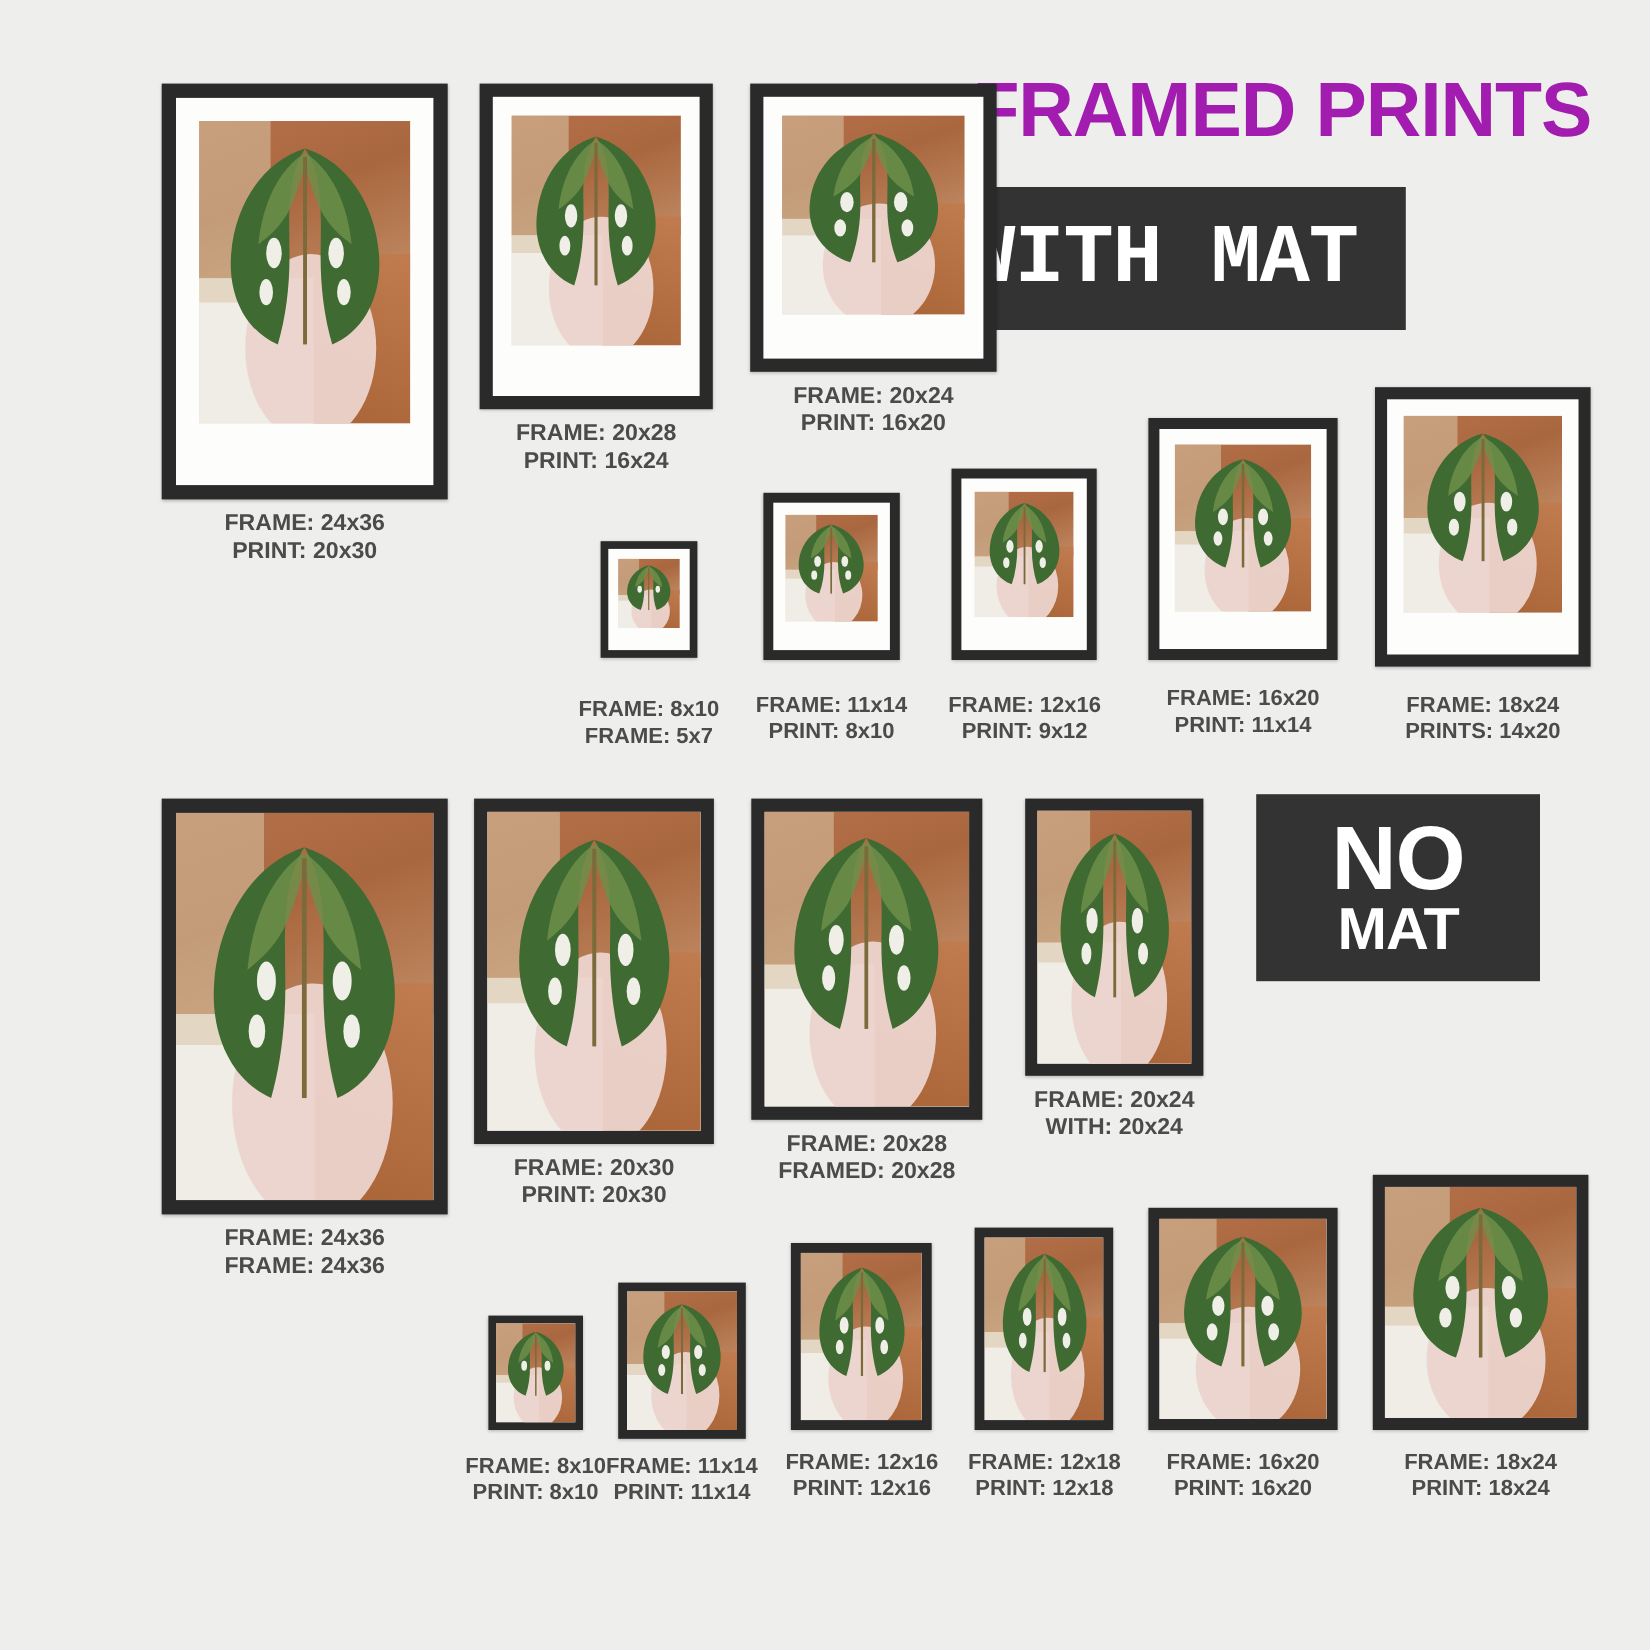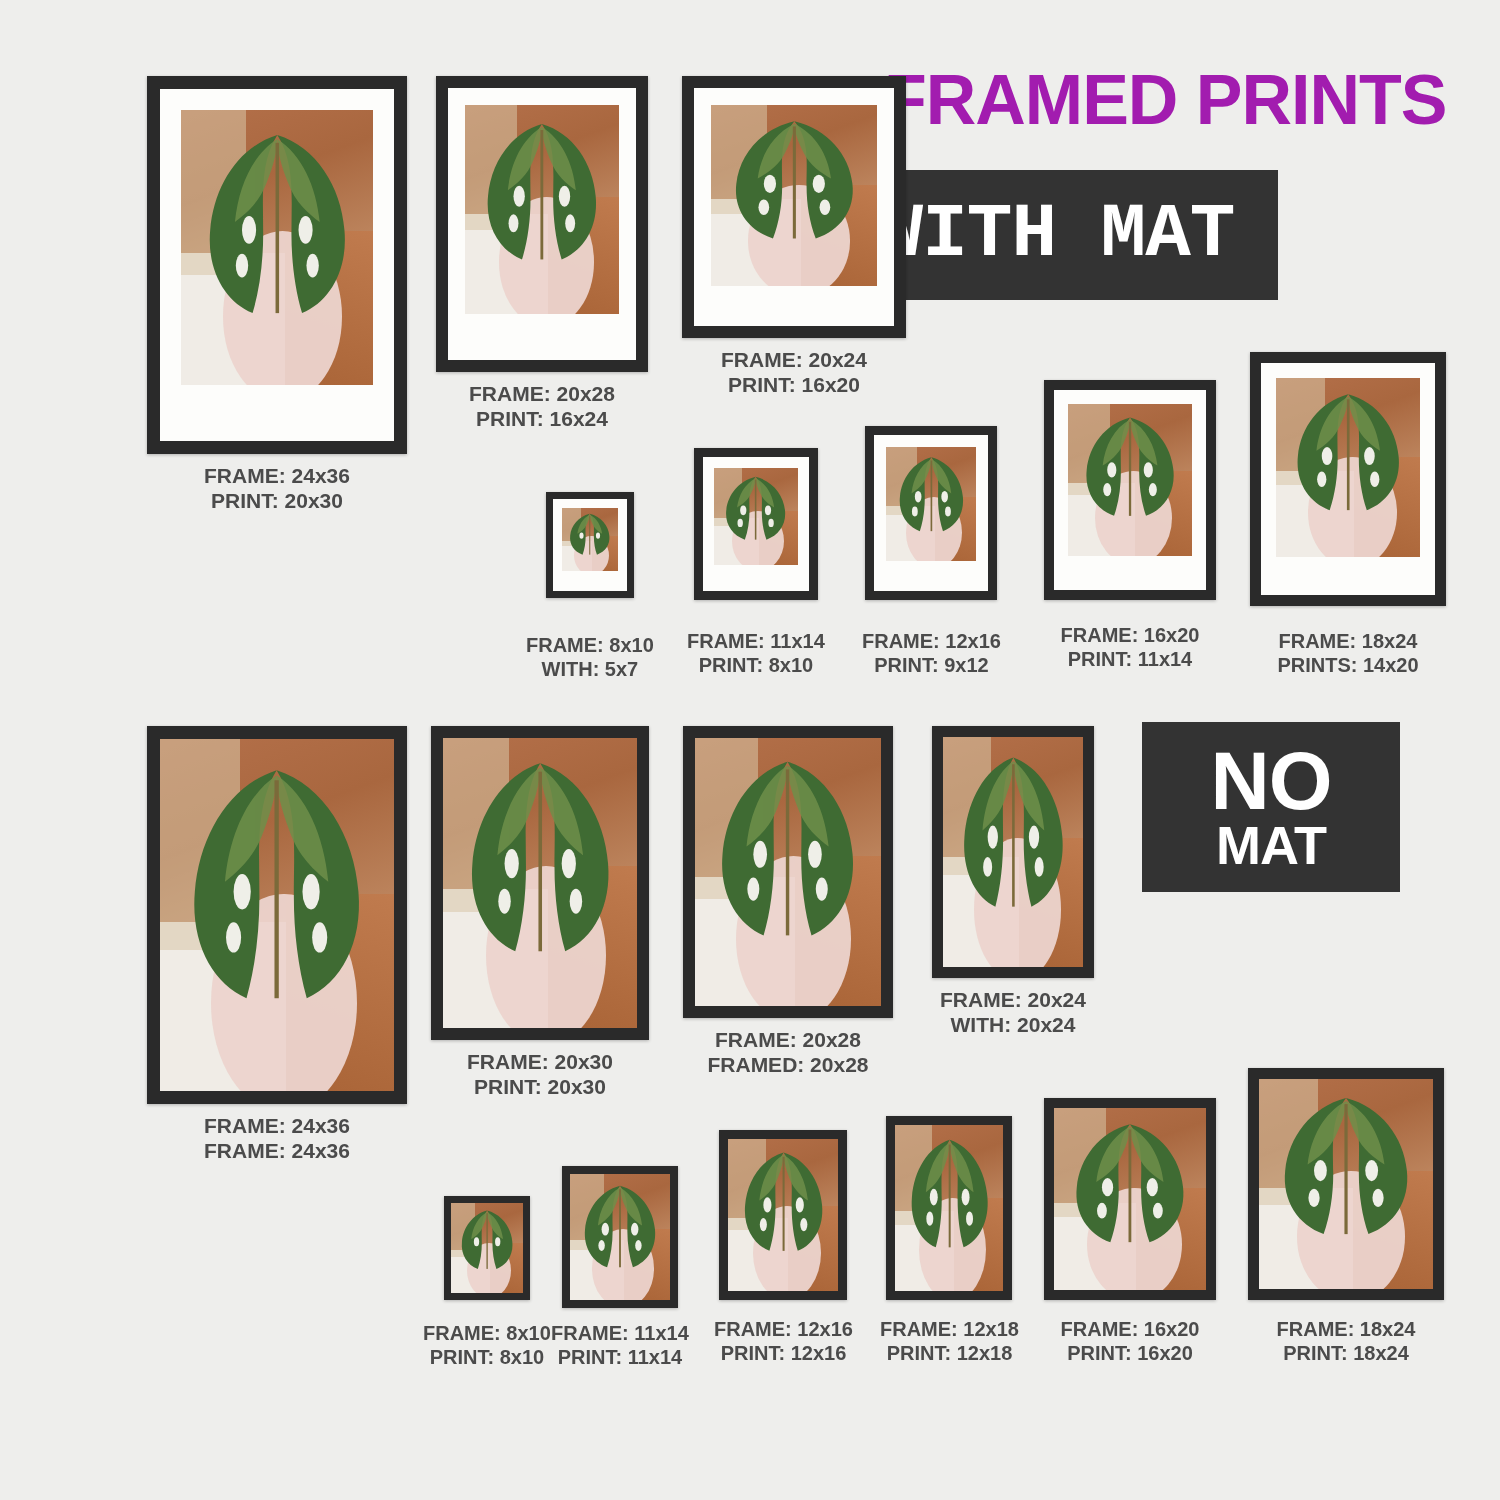--- a/index.html
+++ b/index.html
@@ -204,21 +204,21 @@
                   <ellipse cx="66" cy="52" rx="4" ry="7"></ellipse>
                 </g>
                 <rect x="49" y="8" width="2" height="86" fill="#7b6a3a"></rect>
               </svg>
             </div>
         </div>
       </div>
     </div>
     <div class="caption" style="font-size:20px;margin-top:36px;">
       <div>FRAME: 8x10</div>
-      <div>WITH: 5x7</div>
+      <div>FRAME: 5x7</div>
     </div>
   </div>
 
   <div class="item" style="left:639px;top:448px;">
     <div class="frame" style="width:124px;height:152px;padding:9px;">
       <div class="mat" style="padding:11px 11px 26px 11px;">
         <div class="art" style="width:100%;height:100%;">
           <div class="bg-top"></div>
             <div class="bg-bot"></div>
             <div class="beige"></div>

